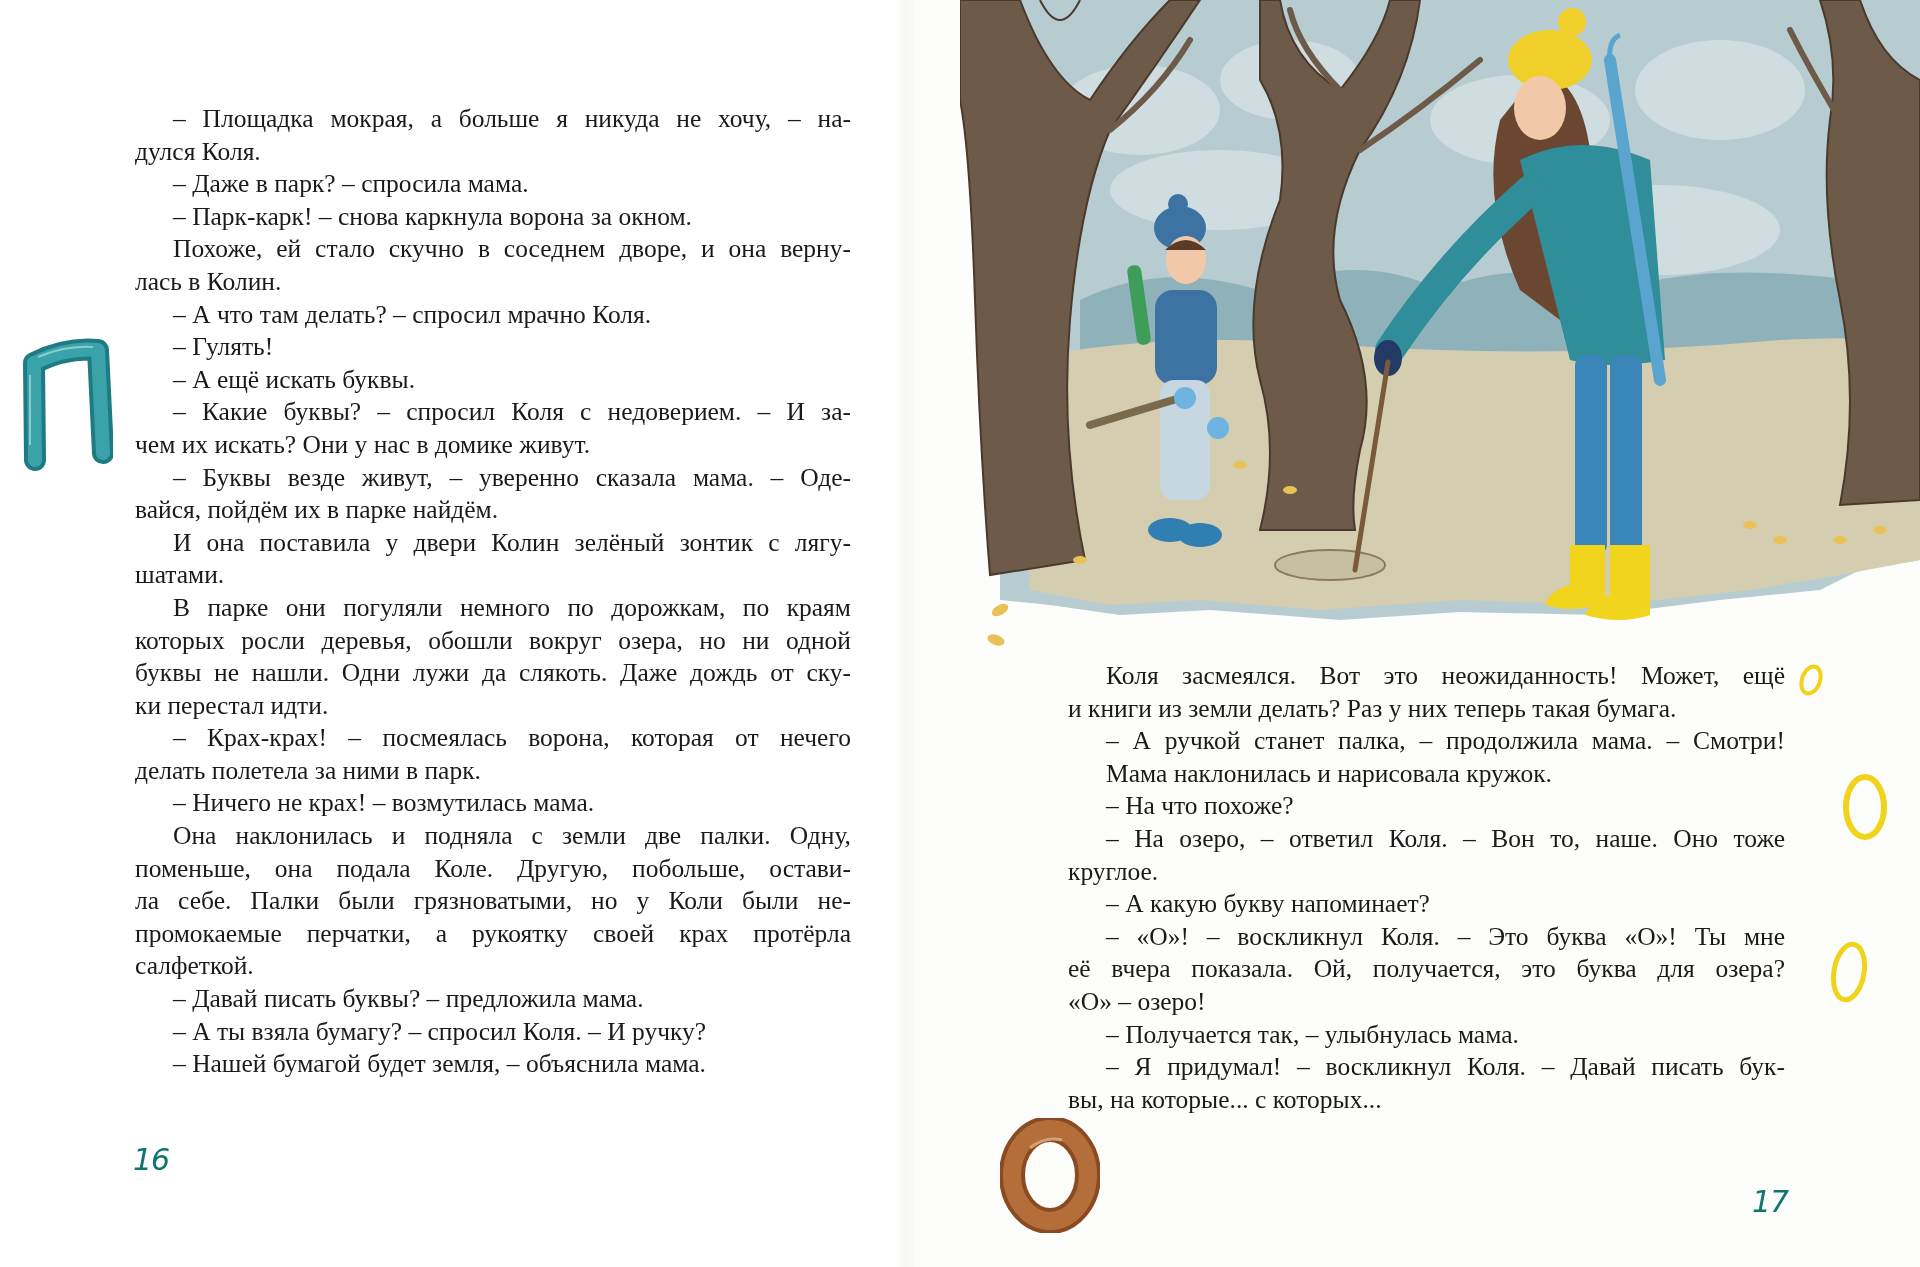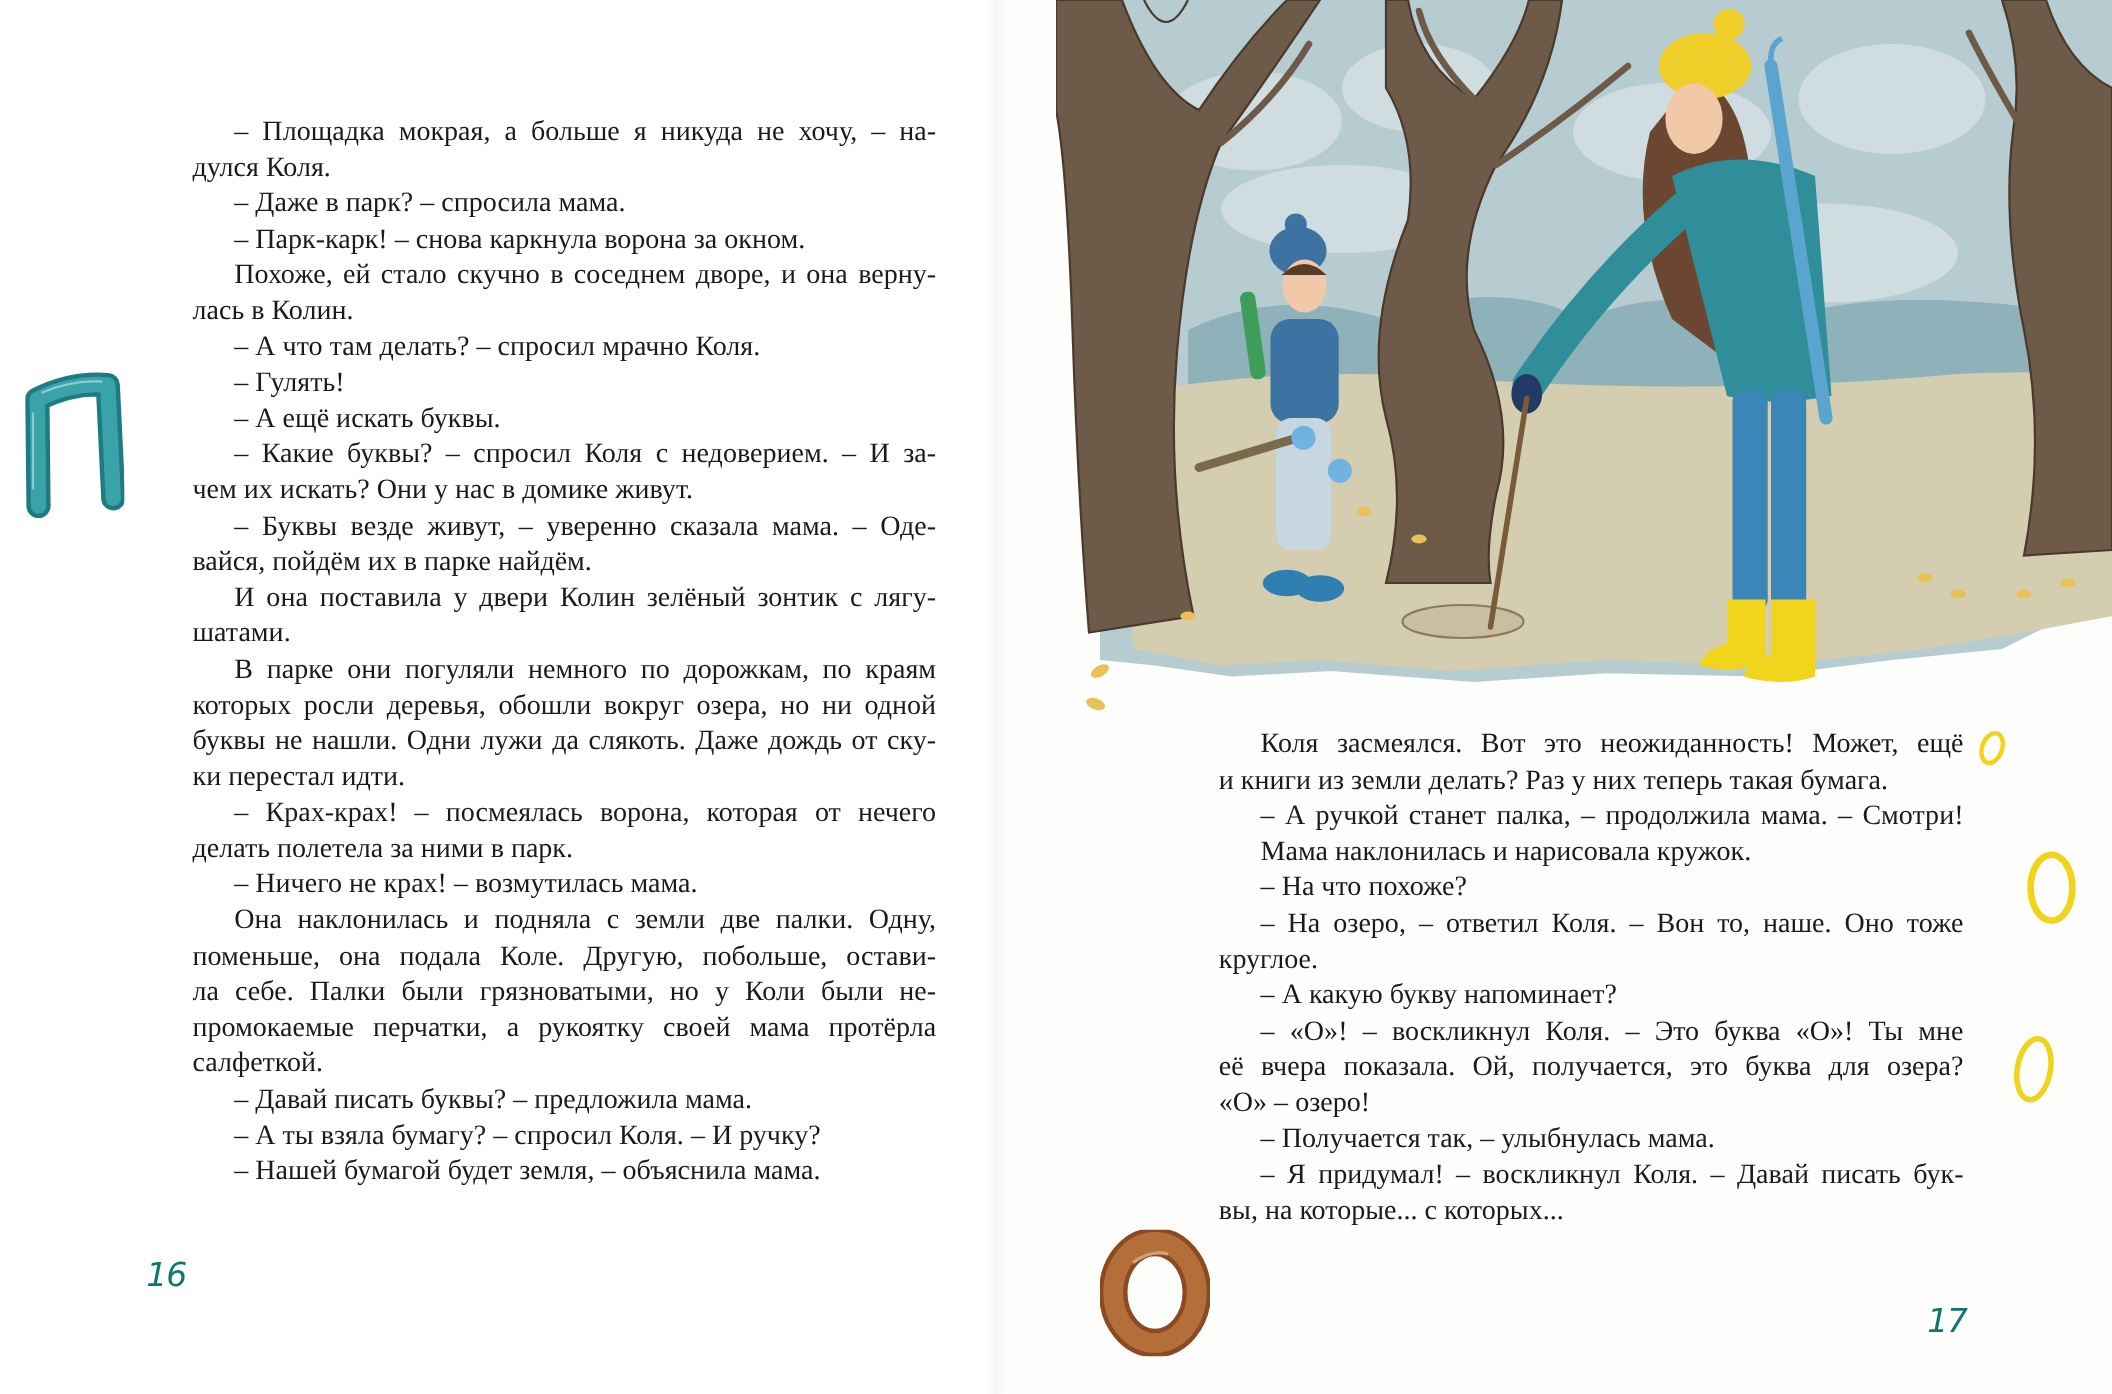--- a/index.html
+++ b/index.html
@@ -9,21 +9,21 @@
     font-family: "Liberation Serif", "DejaVu Serif", serif;
     color: #1a1a1a;
   }
   .page { position: absolute; top: 0; height: 1267px; }
   .page-left { left: 0; width: 905px; background: #ffffff; }
   .page-right { left: 905px; width: 1015px; background: #fdfdfb; }
   .gutter { position: absolute; left: 895px; top: 0; width: 20px; height: 1267px;
     background: linear-gradient(to right, #ffffff, #f6f6f3 50%, #fcfcfa); }
 
   .text-col { position: absolute; font-size: 25.5px; line-height: 32.6px; }
-  .text-col .line { display: block; white-space: nowrap; height: 32.6px; margin-left: 40px; }
+  .text-col .line { display: block; white-space: nowrap; height: 32.6px; }
   .text-col .line.justify { text-align: justify; text-align-last: justify; white-space: normal; height: 32.6px; overflow: hidden; }
   .text-col .line.indent { padding-left: 38px; }
   .left-text { left: 135px; top: 103px; width: 716px; }
   .right-text { left: 1068px; top: 660px; width: 717px; }
 
   .page-number { position: absolute; font-family: "DejaVu Sans", sans-serif; font-style: italic;
     font-size: 30px; color: #0f766e; letter-spacing: -1px; }
   .pn-left { left: 133px; top: 1142px; }
   .pn-right { left: 1752px; top: 1184px; }
 
@@ -59,21 +59,21 @@
     <span class="line indent justify">В парке они погуляли немного по дорожкам, по краям</span>
     <span class="line justify">которых росли деревья, обошли вокруг озера, но ни одной</span>
     <span class="line justify">буквы не нашли. Одни лужи да слякоть. Даже дождь от ску-</span>
     <span class="line">ки перестал идти.</span>
     <span class="line indent justify">– Крах-крах! – посмеялась ворона, которая от нечего</span>
     <span class="line">делать полетела за ними в парк.</span>
     <span class="line indent">– Ничего не крах! – возмутилась мама.</span>
     <span class="line indent justify">Она наклонилась и подняла с земли две палки. Одну,</span>
     <span class="line justify">поменьше, она подала Коле. Другую, побольше, остави-</span>
     <span class="line justify">ла себе. Палки были грязноватыми, но у Коли были не-</span>
-    <span class="line justify">промокаемые перчатки, а рукоятку своей мама протёрла</span>
+    <span class="line justify">промокаемые перчатки, а рукоятку своей крах протёрла</span>
     <span class="line">салфеткой.</span>
     <span class="line indent">– Давай писать буквы? – предложила мама.</span>
     <span class="line indent">– А ты взяла бумагу? – спросил Коля. – И ручку?</span>
     <span class="line indent">– Нашей бумагой будет земля, – объяснила мама.</span>
   </div>
 
 <div class="deco" style="left:18px; top:335px;">
   <svg width="95" height="140" viewBox="0 0 95 140">
     <path d="M17 125 L16 28 Q48 12 80 15 L85 118" fill="none" stroke="#1f7b82" stroke-width="22" stroke-linecap="round" stroke-linejoin="round"></path>
     <path d="M17 125 L16 28 Q48 12 80 15 L85 118" fill="none" stroke="#3aa3aa" stroke-width="14" stroke-linecap="round" stroke-linejoin="round"></path>

